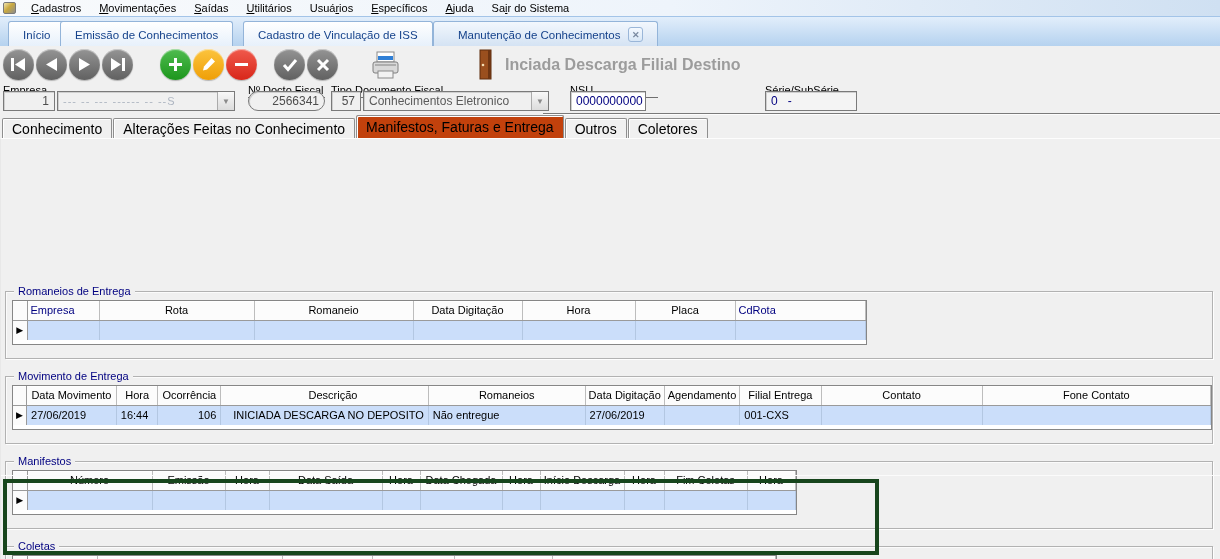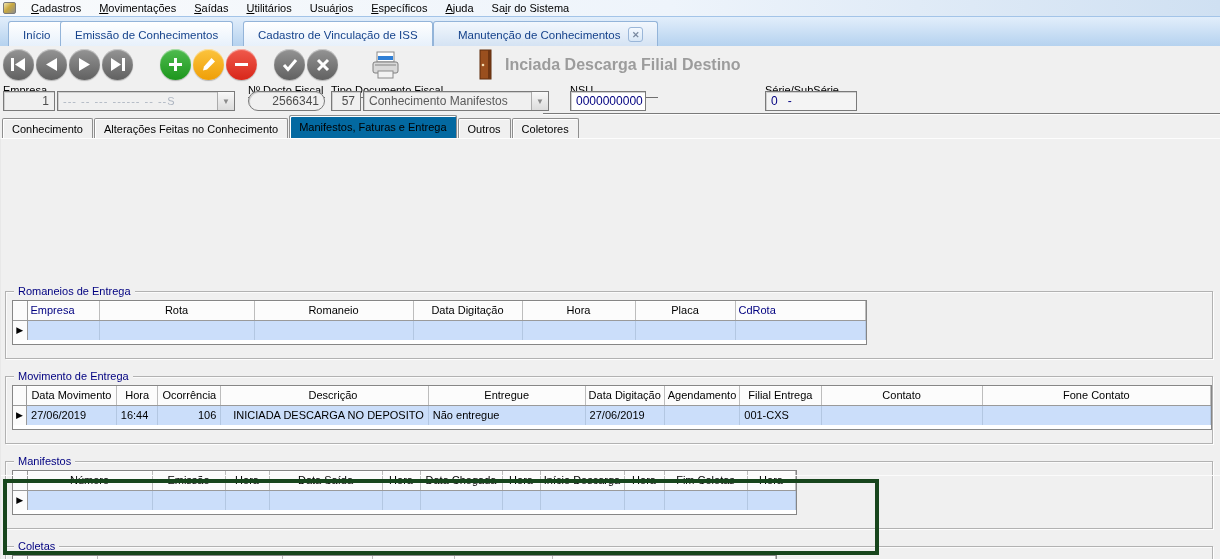--- a/index.html
+++ b/index.html
@@ -56,23 +56,23 @@
   .fval.masked { color:#aeb6c2; letter-spacing:1px; font-size:11px; }
   .combo-btn { flex:0 0 17px; height:100%; border-left:1px solid #ababab;
     background:linear-gradient(#f8f8f8,#dcdcdc); color:#8a8a8a; font-size:8px;
     display:flex; align-items:center; justify-content:center; }
   .fields-divider { position:absolute; left:543px; top:113px; width:677px; height:2px;
     background:#7a7a7a; border-bottom:1px solid #fdfdfd; }
 
   
   .subtabs { position:absolute; left:2px; top:117px; width:900px; height:21px; display:flex; align-items:flex-end; }
   .stab { height:20px; background:#f0f0f0; border:1px solid #8e8e8e; border-bottom:none;
-    border-radius:2px 2px 0 0; box-shadow:inset 1px 1px 0 #ffffff; font-size:11px; color:#000;
+    border-radius:2px 2px 0 0; box-shadow:inset 1px 1px 0 #ffffff; font-size:14px; color:#000;
     display:flex; align-items:center; padding:0 9px; margin-right:1px; white-space:nowrap; }
-  .stab.active { height:23px; position:relative; z-index:3; background:#0369a1; }
+  .stab.active { height:23px; position:relative; z-index:3; background:#c2410c; }
   .page-panel { position:absolute; left:0; top:138px; width:1220px; height:421px; background:#f0f0f0;
     border-top:1px solid #fdfdfd; border-left:1px solid #e8e8e8; }
 
   
   .groupbox { position:absolute; left:4px; width:1208px; border:1px solid #b2b2b2;
     box-shadow:1px 1px 0 rgba(255,255,255,.9), inset 1px 1px 0 rgba(255,255,255,.7); }
   .gb-title { position:absolute; top:-7px; left:8px; background:#f0f0f0; color:#000080;
     font-size:11px; padding:0 4px; white-space:nowrap; }
   .gb1 { top:152px; height:68px; }
   .gb2 { top:237px; height:68px; }
@@ -213,21 +213,21 @@
     <span class="flabel underlined" style="left:248px; width:77px;">Nº Docto Fiscal</span>
     <span class="fbox disabled" style="left:248px; width:77px;border-radius:10px;">
       <span class="fval right">2566341</span>
     </span>
 
     <span class="flabel underlined" style="left:331px; width:218px;">Tipo Documento Fiscal</span>
     <span class="fbox disabled" style="left:331px; width:30px;">
       <span class="fval right">57</span>
     </span>
     <span class="fbox disabled" style="left:363px; width:186px;">
-      <span class="fval" style="color:#5a5a5a;">Conhecimento Manifestos</span>
+      <span class="fval" style="color:#5a5a5a;">Conhecimentos Eletronico</span>
       <span class="combo-btn">▼</span>
     </span>
 
     <span class="flabel underlined" style="left:570px; width:88px;">NSU</span>
     <span class="fbox" style="left:570px; width:76px;">
       <span class="fval center navy">0000000000</span>
     </span>
 
     <span class="flabel underlined" style="left:765px; width:92px;">Série/SubSérie</span>
     <span class="fbox" style="left:765px; width:92px; background:#f4f4f4;">
@@ -303,21 +303,21 @@
               <col style="width: 170px;">
               <col style="width: 240px;">
             </colgroup>
             <thead>
               <tr>
                 <th class="sel"></th>
                 <th style="text-align: center; color: rgb(0, 0, 0);">Data Movimento</th>
                 <th style="text-align: center; color: rgb(0, 0, 0);">Hora</th>
                 <th style="text-align: center; color: rgb(0, 0, 0);">Ocorrência</th>
                 <th style="text-align: center; color: rgb(0, 0, 0); padding-left: 20px;">Descrição</th>
-                <th style="text-align: center; color: rgb(0, 0, 0);">Entregue</th>
+                <th style="text-align: center; color: rgb(0, 0, 0);">Romaneios</th>
                 <th style="text-align: center; color: rgb(0, 0, 0);">Data Digitação</th>
                 <th style="text-align: center; color: rgb(0, 0, 0);">Agendamento</th>
                 <th style="text-align: center; color: rgb(0, 0, 0);">Filial Entrega</th>
                 <th style="text-align: center; color: rgb(0, 0, 0);">Contato</th>
                 <th style="text-align: center; color: rgb(0, 0, 0);">Fone Contato</th>
               </tr>
             </thead>
             <tbody>
               <tr>
                 <td class="sel">▶</td>

